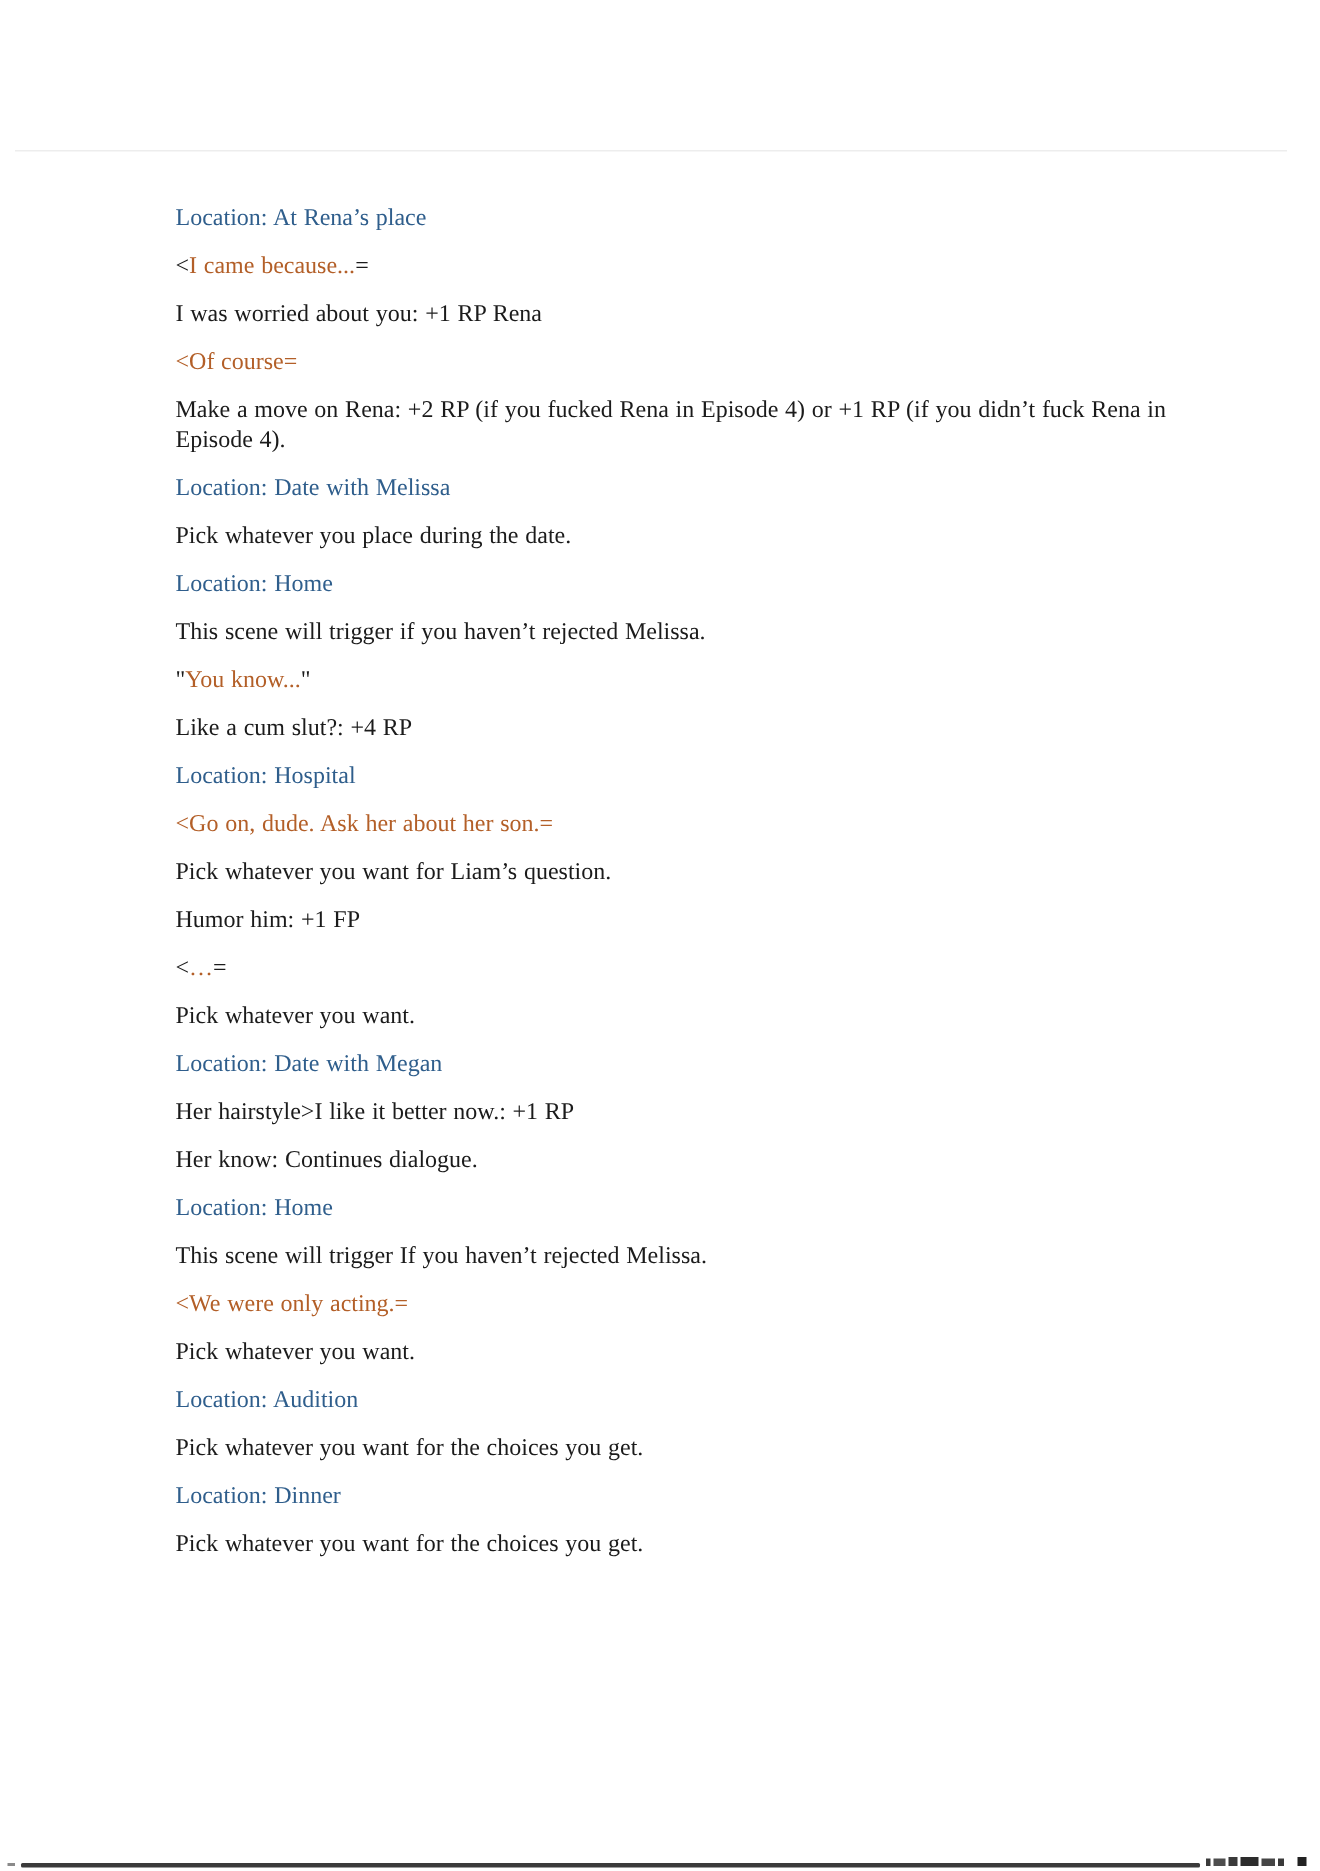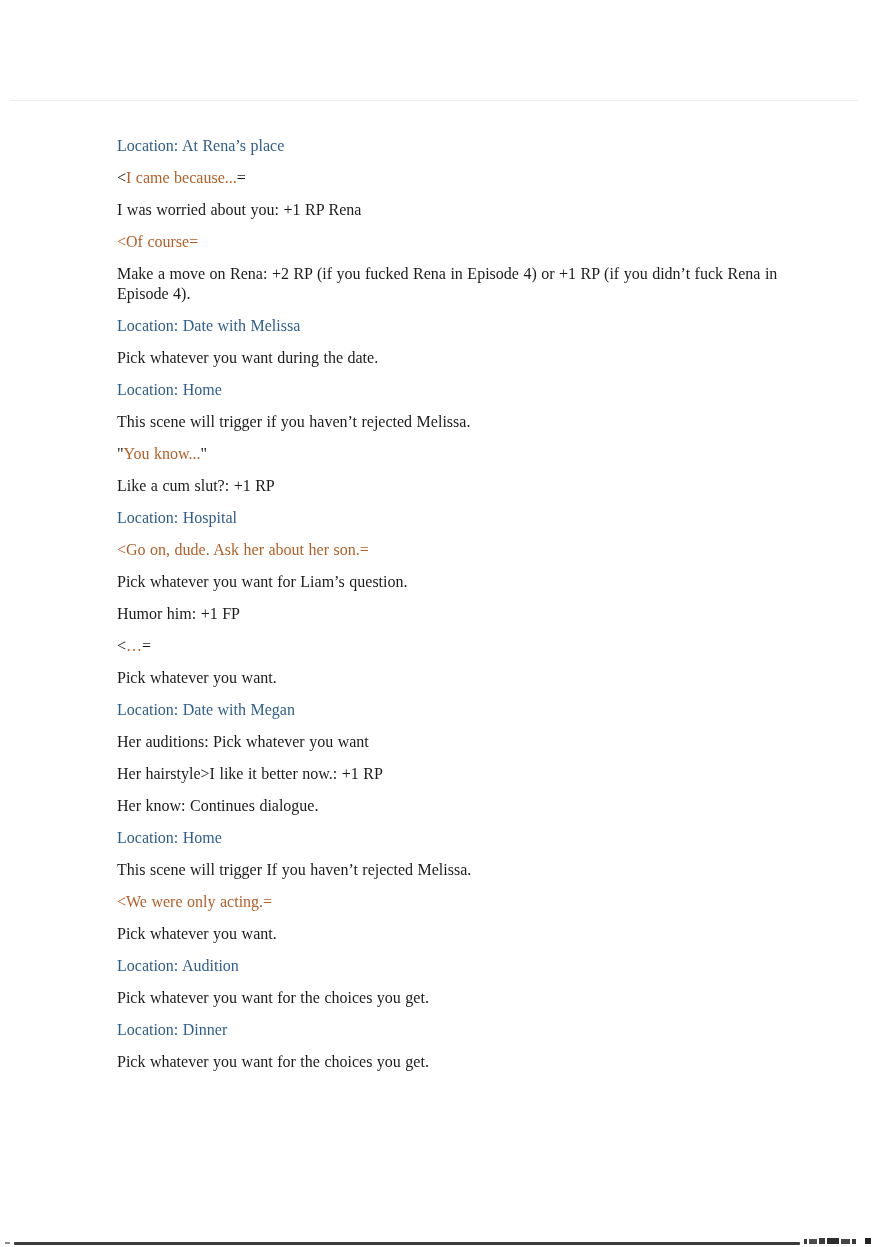--- a/index.html
+++ b/index.html
@@ -84,33 +84,32 @@
 <div class="page">
   <div class="top-hairline"></div>
 
   <div class="doc-body">
       <p class="para location">Location: At Rena’s place</p>
       <p class="para choice"><span class="affix-dark">&lt;</span><span class="choice-inner">I came because...</span><span class="affix-dark">=</span></p>
       <p class="para body">I was worried about you: +1 RP Rena</p>
       <p class="para choice"><span class="affix-orange">&lt;</span><span class="choice-inner">Of course</span><span class="affix-orange">=</span></p>
       <p class="para body">Make a move on Rena: +2 RP (if you fucked Rena in Episode 4) or +1 RP (if you didn’t fuck Rena in Episode 4).</p>
       <p class="para location">Location: Date with Melissa</p>
-      <p class="para body">Pick whatever you want during the date.</p>
+      <p class="para body">Pick whatever you place during the date.</p>
       <p class="para location">Location: Home</p>
       <p class="para body">This scene will trigger if you haven’t rejected Melissa.</p>
       <p class="para choice"><span class="affix-dark">"</span><span class="choice-inner">You know...</span><span class="affix-dark">"</span></p>
-      <p class="para body">Like a cum slut?: +1 RP</p>
+      <p class="para body">Like a cum slut?: +4 RP</p>
       <p class="para location">Location: Hospital</p>
       <p class="para choice"><span class="affix-orange">&lt;</span><span class="choice-inner">Go on, dude. Ask her about her son.</span><span class="affix-orange">=</span></p>
       <p class="para body">Pick whatever you want for Liam’s question.</p>
       <p class="para body">Humor him: +1 FP</p>
       <p class="para choice"><span class="affix-dark">&lt;</span><span class="choice-inner">…</span><span class="affix-dark">=</span></p>
       <p class="para body">Pick whatever you want.</p>
       <p class="para location">Location: Date with Megan</p>
-      <p class="para body">Her auditions: Pick whatever you want</p>
       <p class="para body">Her hairstyle&gt;I like it better now.: +1 RP</p>
       <p class="para body">Her know: Continues dialogue.</p>
       <p class="para location">Location: Home</p>
       <p class="para body">This scene will trigger If you haven’t rejected Melissa.</p>
       <p class="para choice"><span class="affix-orange">&lt;</span><span class="choice-inner">We were only acting.</span><span class="affix-orange">=</span></p>
       <p class="para body">Pick whatever you want.</p>
       <p class="para location">Location: Audition</p>
       <p class="para body">Pick whatever you want for the choices you get.</p>
       <p class="para location">Location: Dinner</p>
       <p class="para body">Pick whatever you want for the choices you get.</p>

